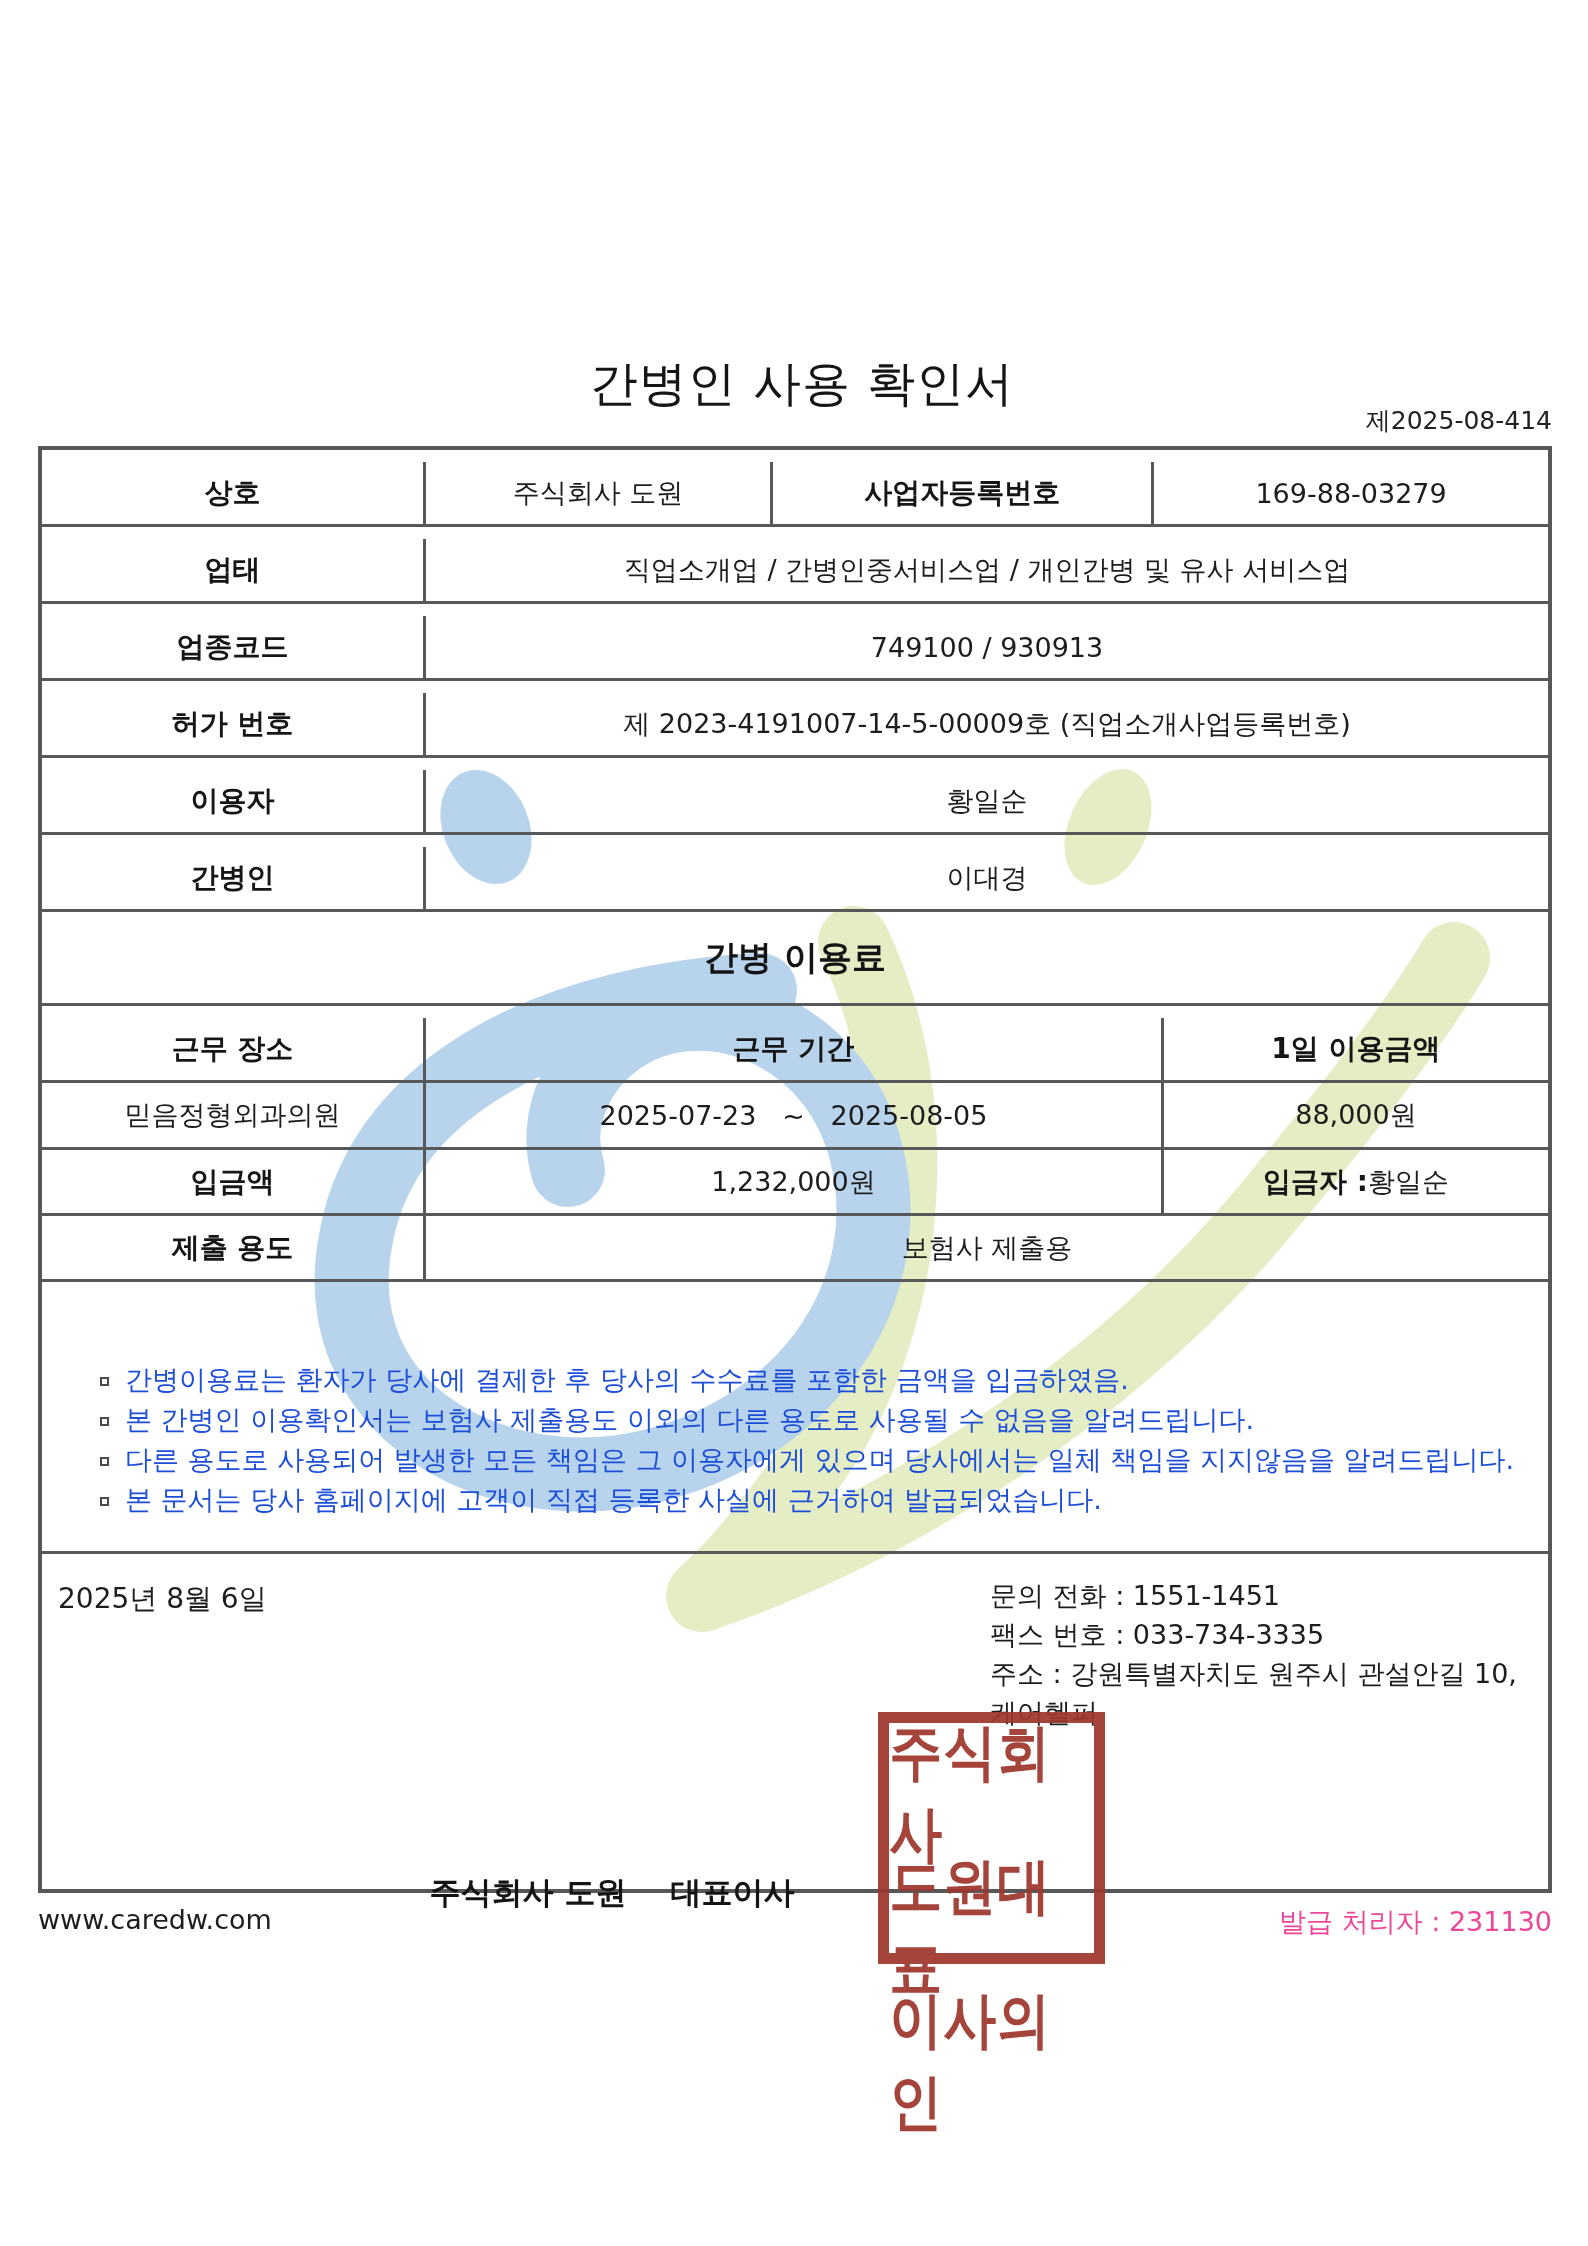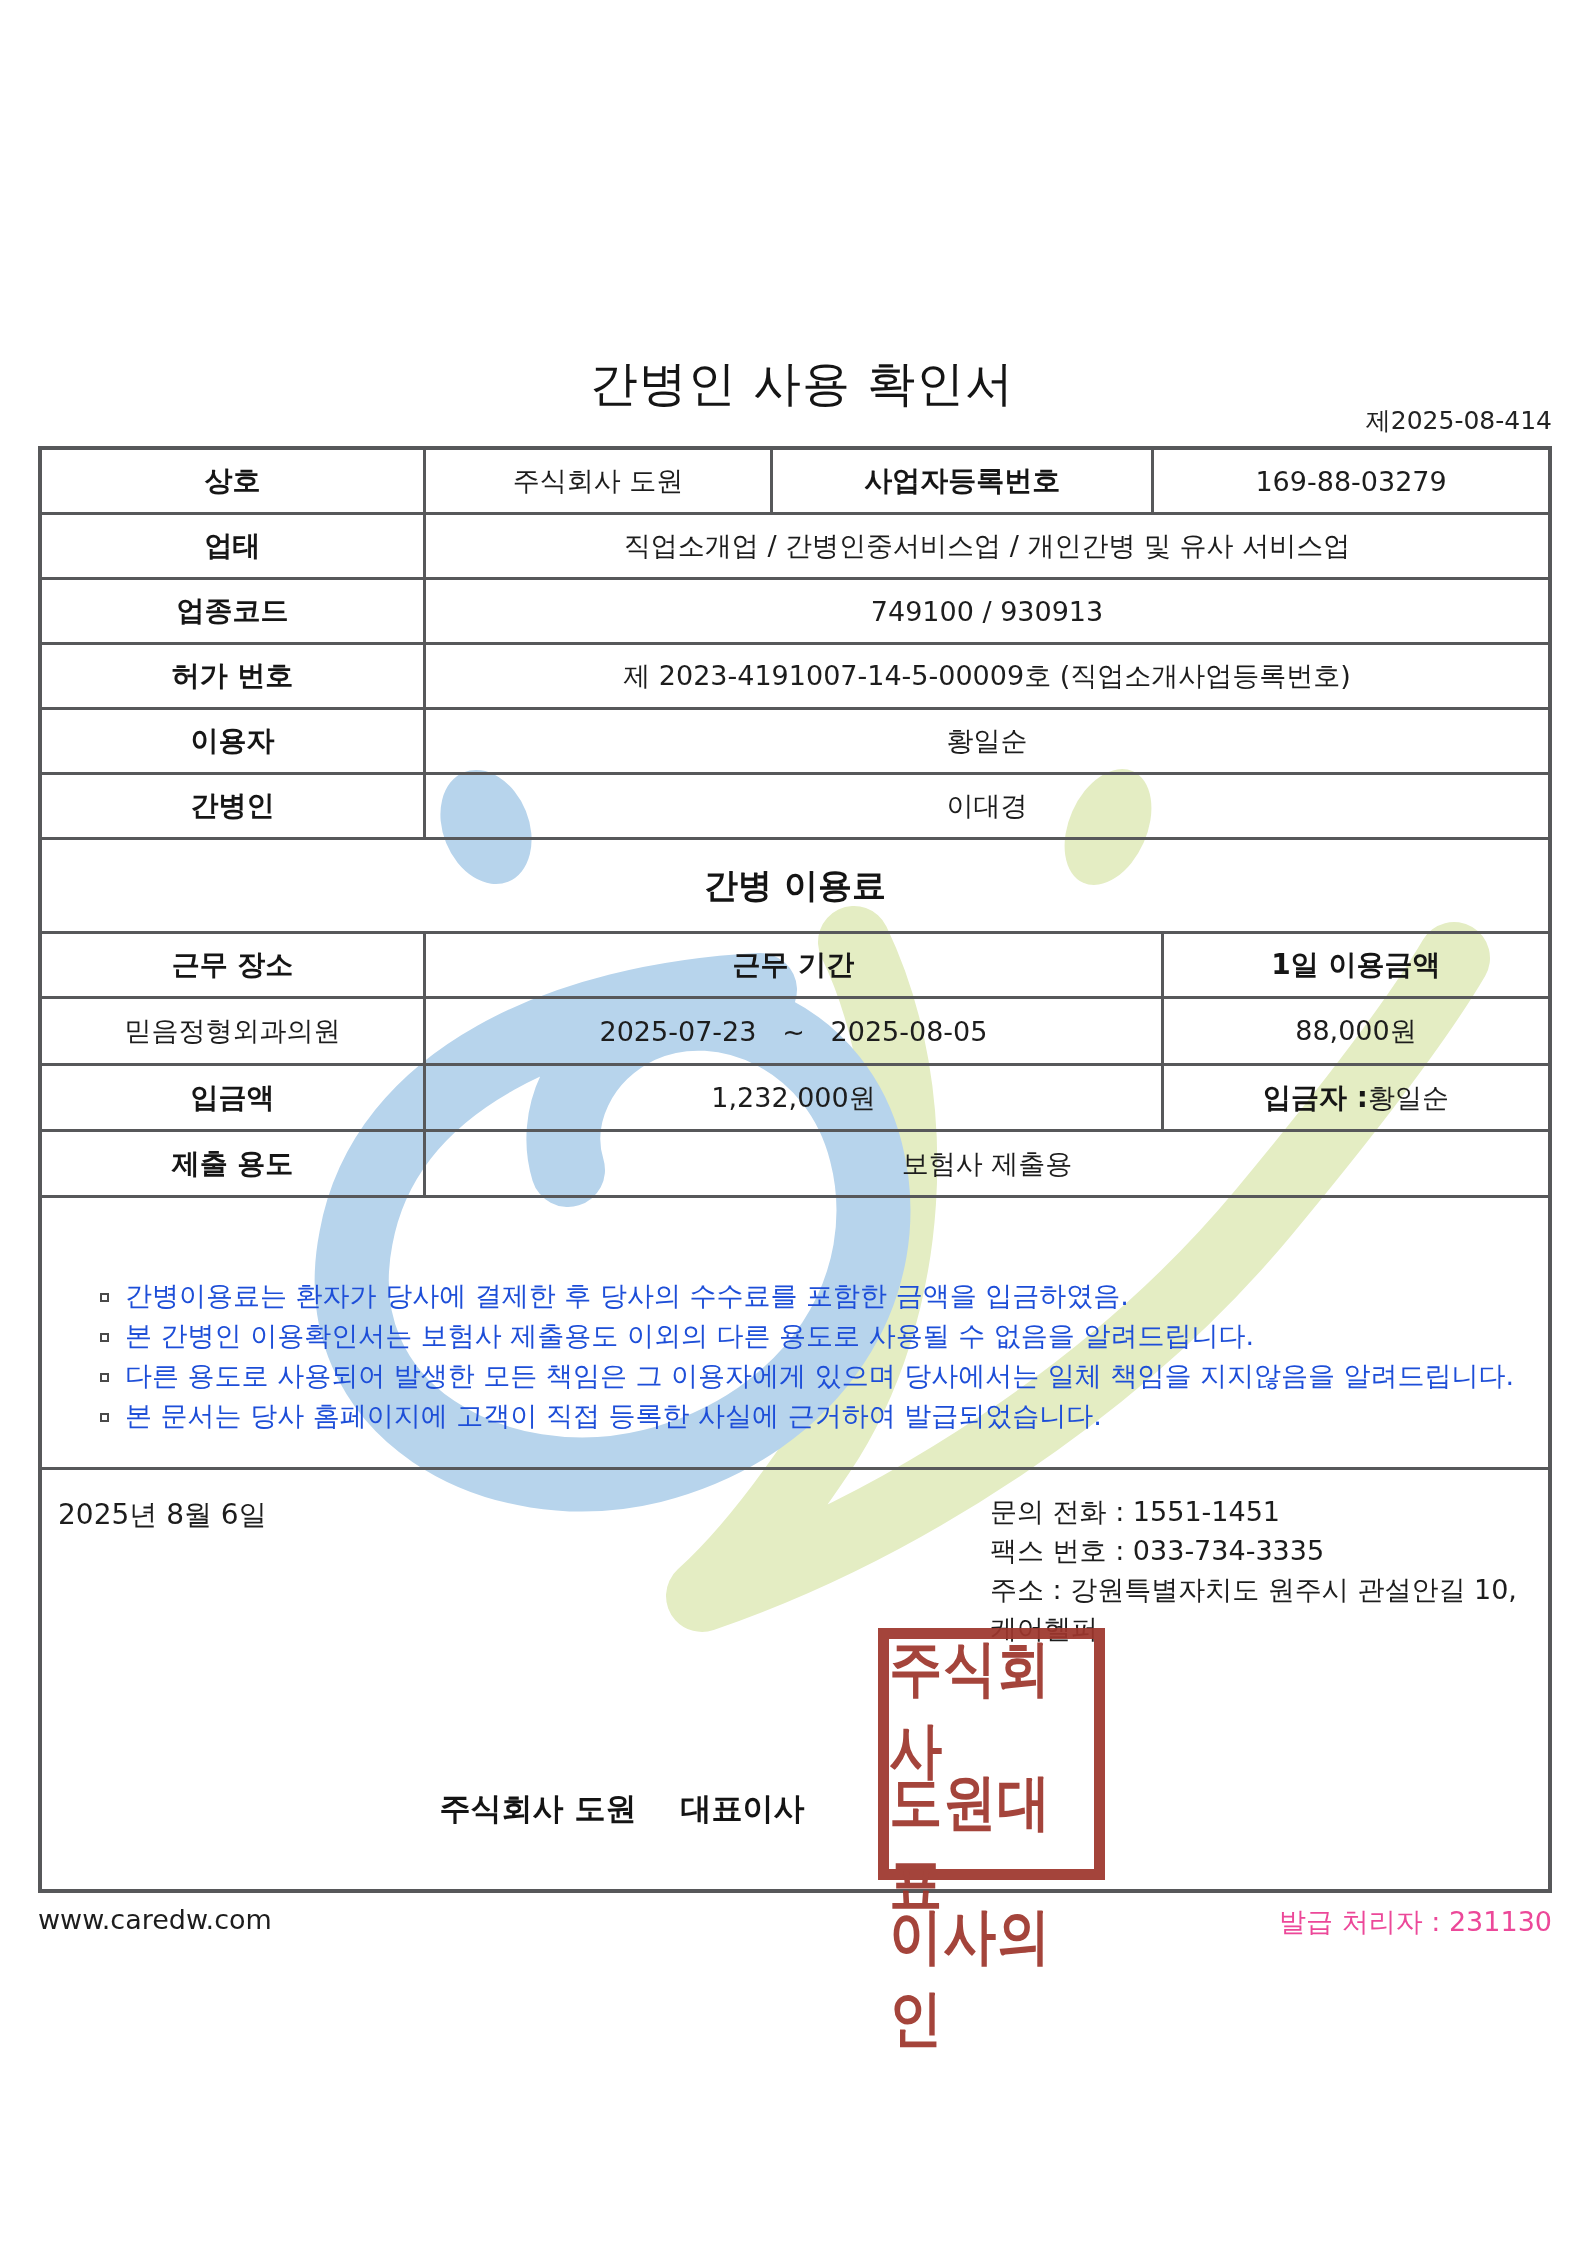--- a/index.html
+++ b/index.html
@@ -24,21 +24,21 @@
   }
 
   .tbl{
     position:absolute;left:38px;top:446px;width:1514px;height:1447px;
     box-sizing:border-box;border:4px solid #57585a;
     display:flex;flex-direction:column;
     background:transparent;
   }
   .row{display:flex;box-sizing:border-box;border-bottom:3px solid #57585a;}
   .row:last-child{border-bottom:none;flex:1;}
-  .h65{height:65px;} .h94{height:94px;} .h67{height:67px;} .h66{height:66px;} .h272{height:272px;}
+  .h65{height:65px;margin-top:12px;} .h94{height:94px;} .h67{height:67px;} .h66{height:66px;} .h272{height:272px;}
   .cell{
     box-sizing:border-box;display:flex;align-items:center;justify-content:center;
     border-left:3px solid #57585a;overflow:hidden;
   }
   .cell:first-child{border-left:none;}
   .lbl{font-weight:700;font-size:28px;color:#161616;}
   .val{font-size:27px;color:#1d1d1d;}
   .w-label{width:25.3%;}
   .w-r1v{width:23.05%;}
   .w-r1l2{width:25.3%;}
@@ -56,21 +56,21 @@
   .note-line{display:flex;align-items:center;height:40px;font-size:27px;color:#1d4ed8;}
   .note-bullet{
     width:9px;height:9px;border:2px solid #4a4a4a;box-sizing:border-box;
     margin-right:16px;flex:0 0 auto;margin-top:2px;
   }
 
   .bottom-cell{position:relative;width:100%;}
   .issue-date{position:absolute;left:16px;top:26px;font-size:28px;color:#1d1d1d;}
   .contact{position:absolute;left:948px;top:22px;font-size:27px;line-height:39px;color:#1d1d1d;}
   .signature{
-    position:absolute;left:250px;top:318px;width:660px;text-align:center;
+    position:absolute;left:240px;top:318px;width:660px;text-align:center;
     font-size:31px;font-weight:700;color:#141414;white-space:nowrap;
   }
   .signature .role{margin-left:44px;}
   .seal{
     position:absolute;left:836px;top:158px;width:227px;height:252px;
     box-sizing:border-box;border:11px solid #9e362d;
     display:flex;flex-direction:column;justify-content:space-around;
     padding:4px 6px;opacity:.93;
   }
   .seal-row{

